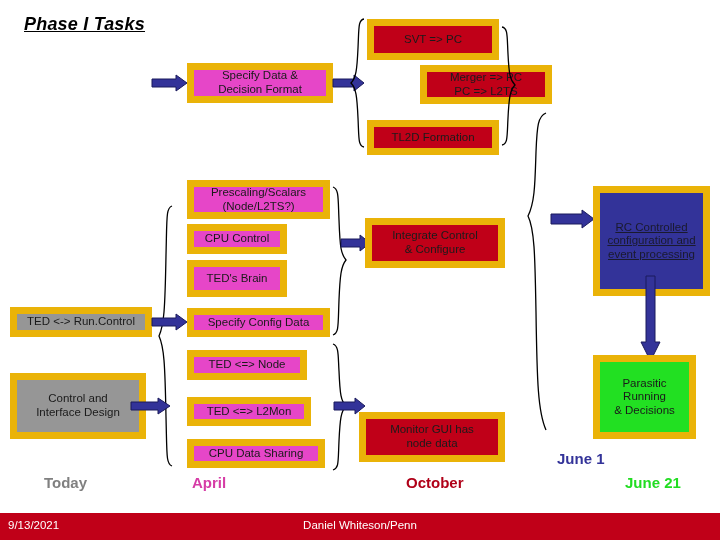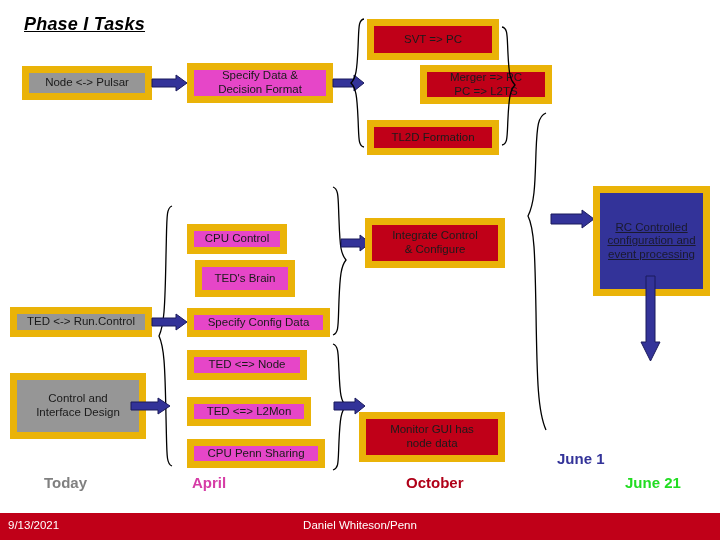--- a/index.html
+++ b/index.html
@@ -86,21 +86,20 @@
     font-size:11.5px;color:#ffffff;white-space:nowrap;
   }
 </style>
 </head>
 <body>
 
 <div class="stage">
 
   <div class="title">Phase I Tasks</div>
 
-  <div class="box gray" style="left:22px;top:66px;width:130px;height:34px;">Node &lt;-&gt; Pulsar</div>
 
   <div class="arrow" style="left:152px;top:75px;">
     <svg width="36" height="16" viewBox="0 0 36 16">
       <path d="M0 4 L24 4 L24 0 L35 8 L24 16 L24 12 L0 12 Z" fill="#333399" stroke="#1b1b5c" stroke-width="1"></path>
     </svg>
   </div>
 
   <div class="box magenta" style="left:187px;top:63px;width:146px;height:40px;">Specify Data &amp;
 Decision Format</div>
 
@@ -126,26 +125,28 @@
       <path d="M2 1 C8 2 7 10 8 28 C9 48 10 54 15 59 C10 64 9 72 8 92 C7 110 8 118 2 119" fill="none" stroke="#000000" stroke-width="1.3"></path>
     </svg>
   </div>
 
   <div class="brace" style="left:526px;top:112px;">
     <svg width="22" height="320" viewBox="0 0 22 320">
       <path d="M20 1 C12 4 11 14 10 40 C9 70 9 90 2 104 C9 118 9 150 10 200 C11 270 12 300 20 318" fill="none" stroke="#000000" stroke-width="1.3"></path>
     </svg>
   </div>
 
+  <div class="box magenta" style="left:187px;top:180px;width:143px;height:39px;">Prescaling/Scalars
+(Node/L2TS?)</div>
   <div class="box magenta" style="left:187px;top:224px;width:100px;height:30px;">CPU Control</div>
-  <div class="box magenta" style="left:187px;top:260px;width:100px;height:37px;margin-left:8px;">TED's Brain</div>
+  <div class="box magenta" style="left:187px;top:260px;width:100px;height:37px;">TED's Brain</div>
   <div class="box magenta" style="left:187px;top:308px;width:143px;height:29px;">Specify Config Data</div>
   <div class="box magenta" style="left:187px;top:350px;width:120px;height:30px;">TED &lt;=&gt; Node</div>
   <div class="box magenta" style="left:187px;top:397px;width:124px;height:29px;">TED &lt;=&gt; L2Mon</div>
-  <div class="box magenta" style="left:187px;top:439px;width:138px;height:29px;">CPU Penn Sharing</div>
+  <div class="box magenta" style="left:187px;top:439px;width:138px;height:29px;">CPU Data Sharing</div>
 
   <div class="brace" style="left:158px;top:205px;">
     <svg width="16" height="263" viewBox="0 0 16 263">
       <path d="M14 1 C8 3 9 12 8 50 C7 105 6 120 1 131 C6 142 7 158 8 212 C9 250 8 259 14 261" fill="none" stroke="#000000" stroke-width="1.3"></path>
     </svg>
   </div>
 
   <div class="brace" style="left:331px;top:186px;">
     <svg width="16" height="150" viewBox="0 0 16 150">
       <path d="M2 1 C8 3 7 12 8 34 C9 62 10 68 15 74 C10 80 9 90 8 114 C7 140 8 147 2 149" fill="none" stroke="#000000" stroke-width="1.3"></path>
@@ -200,20 +201,23 @@
   <div class="box blue" style="left:593px;top:186px;width:117px;height:110px;text-decoration:underline;">RC Controlled
 configuration and
 event processing</div>
 
   <div class="arrow" style="left:641px;top:276px;">
     <svg width="20" height="86" viewBox="0 0 20 86">
       <path d="M5 0 L14 0 L14 66 L19 66 L9.5 85 L0 66 L5 66 Z" fill="#333399" stroke="#1b1b5c" stroke-width="1"></path>
     </svg>
   </div>
 
+  <div class="box green" style="left:593px;top:355px;width:103px;height:84px;">Parasitic
+Running
+&amp; Decisions</div>
 
   <div class="tl today" style="left:44px;top:474px;">Today</div>
   <div class="tl april" style="left:192px;top:474px;">April</div>
   <div class="tl may" style="left:406px;top:474px;">October</div>
   <div class="tl june1" style="left:557px;top:450px;">June 1</div>
   <div class="tl june21" style="left:625px;top:474px;">June 21</div>
 
   <div class="footer">
     <div class="fdate">9/13/2021</div>
     <div class="fauthor">Daniel Whiteson/Penn</div>

